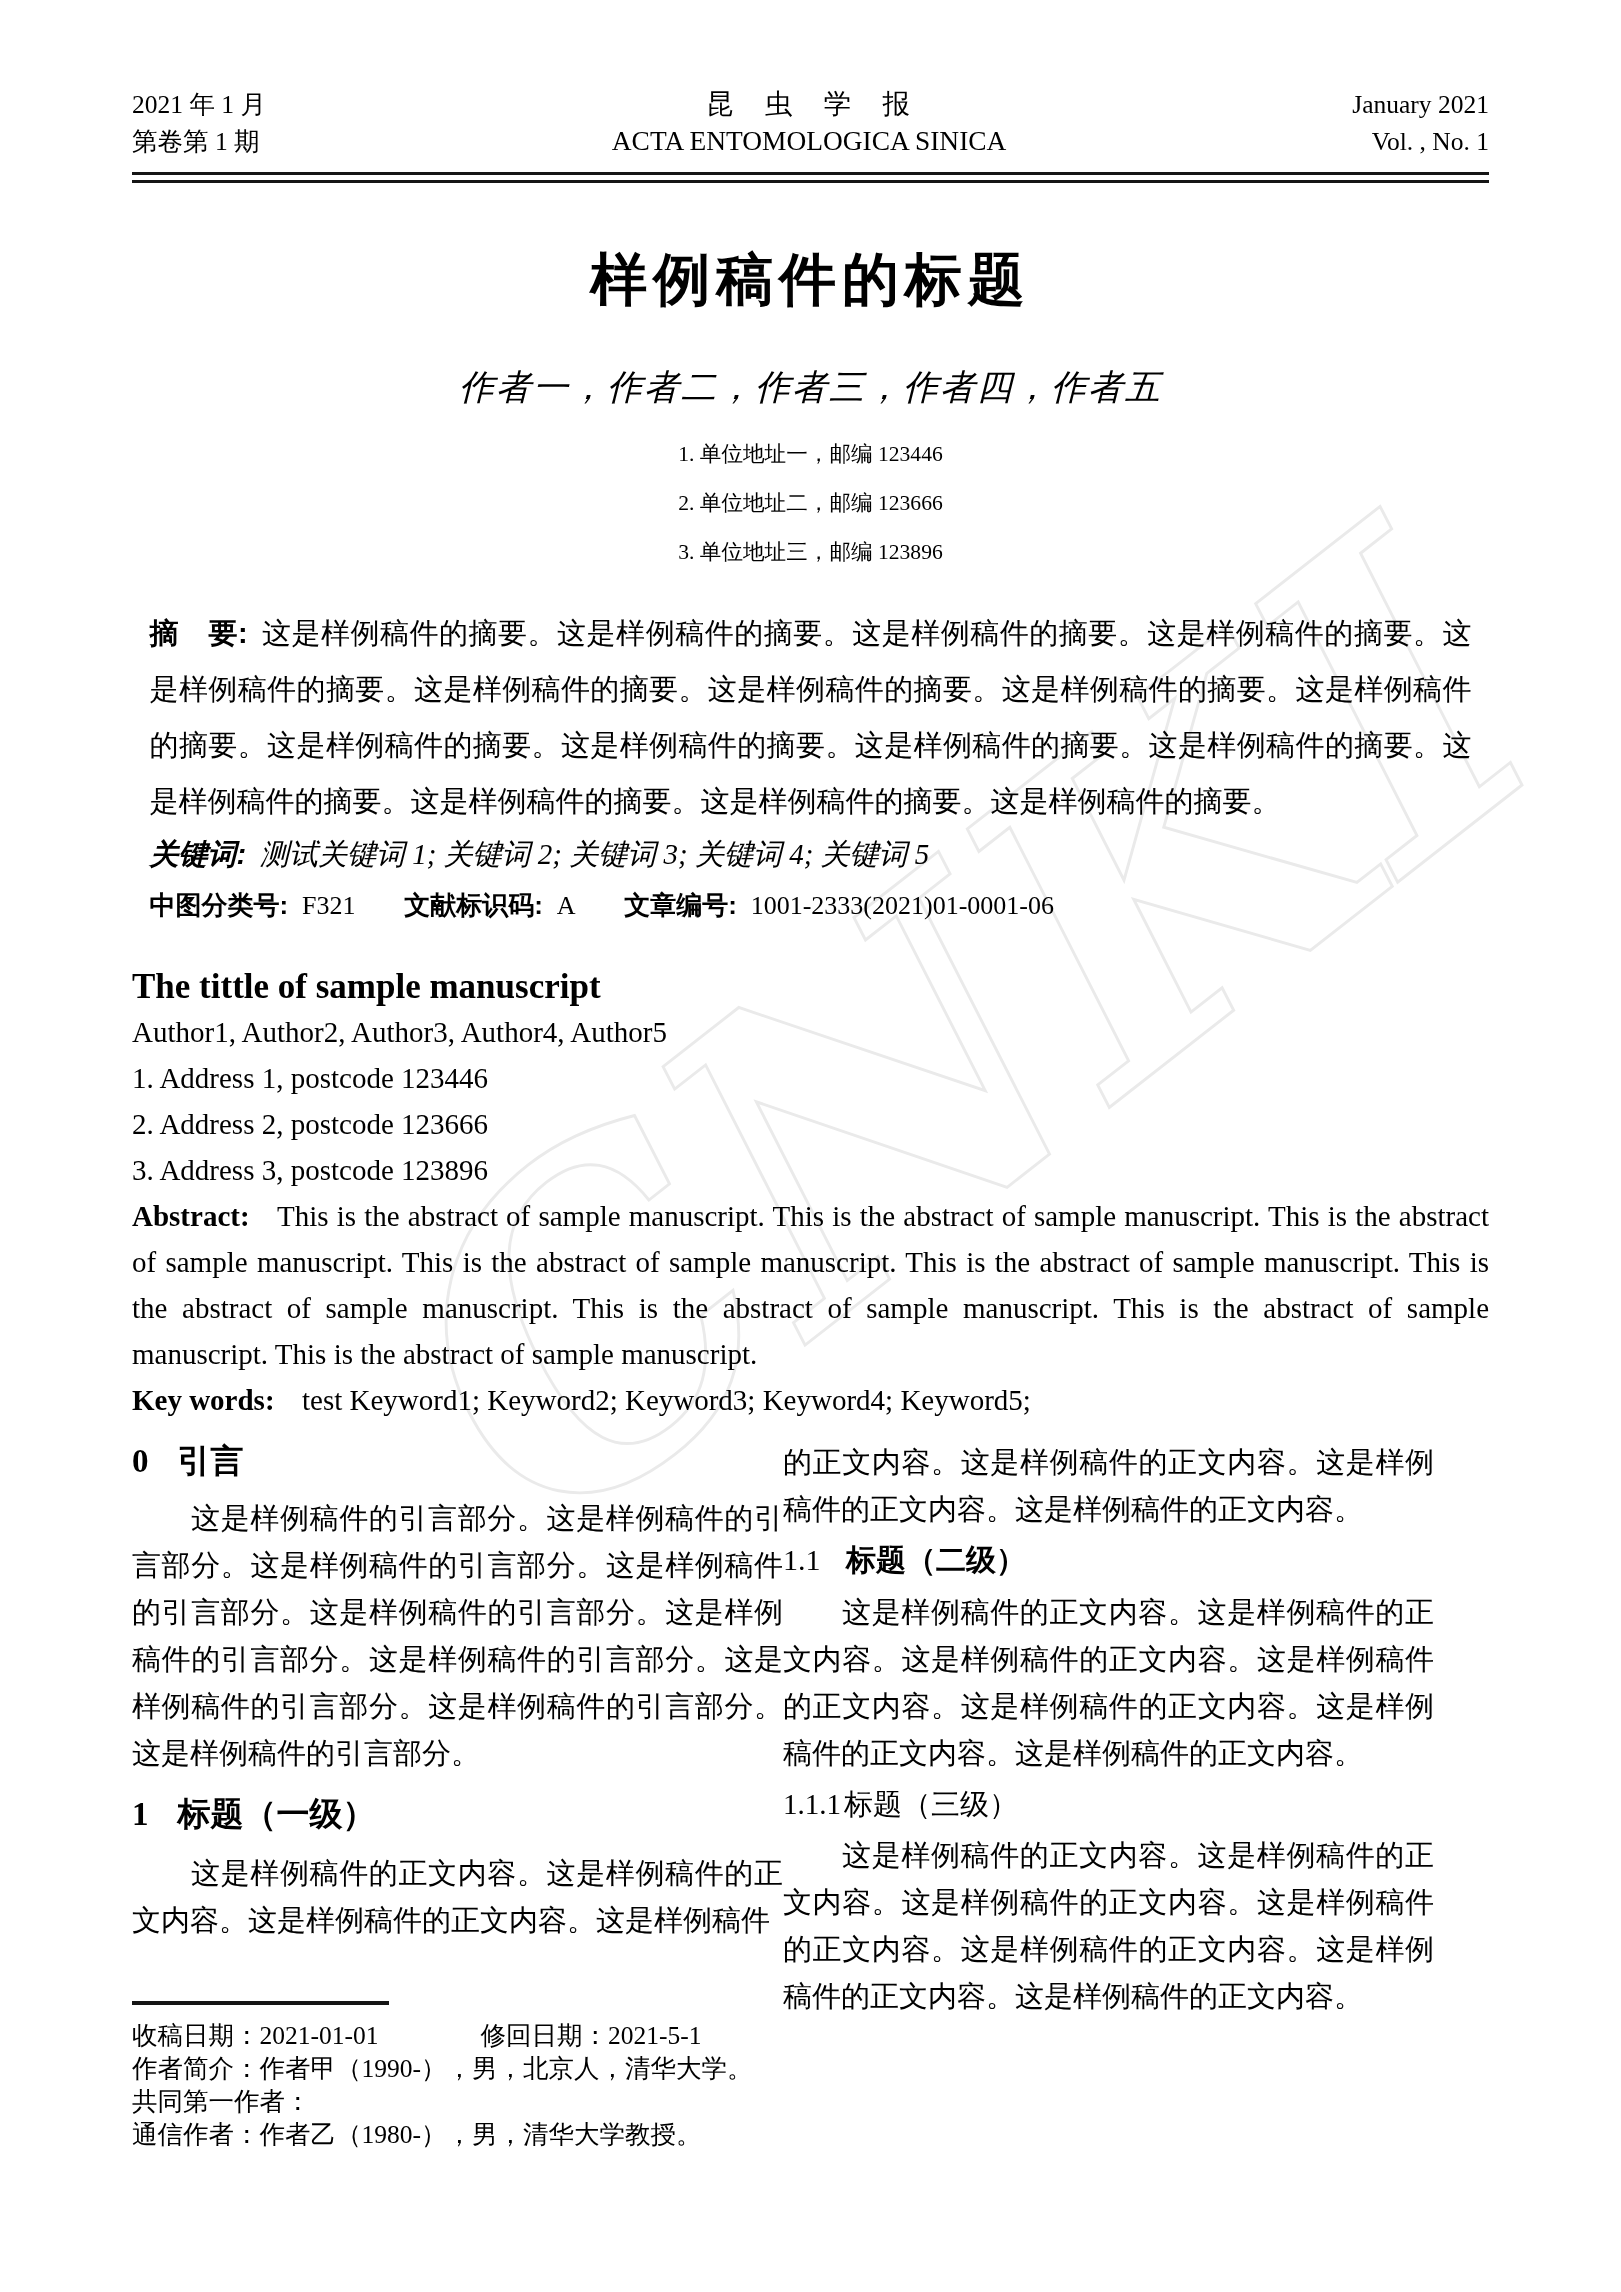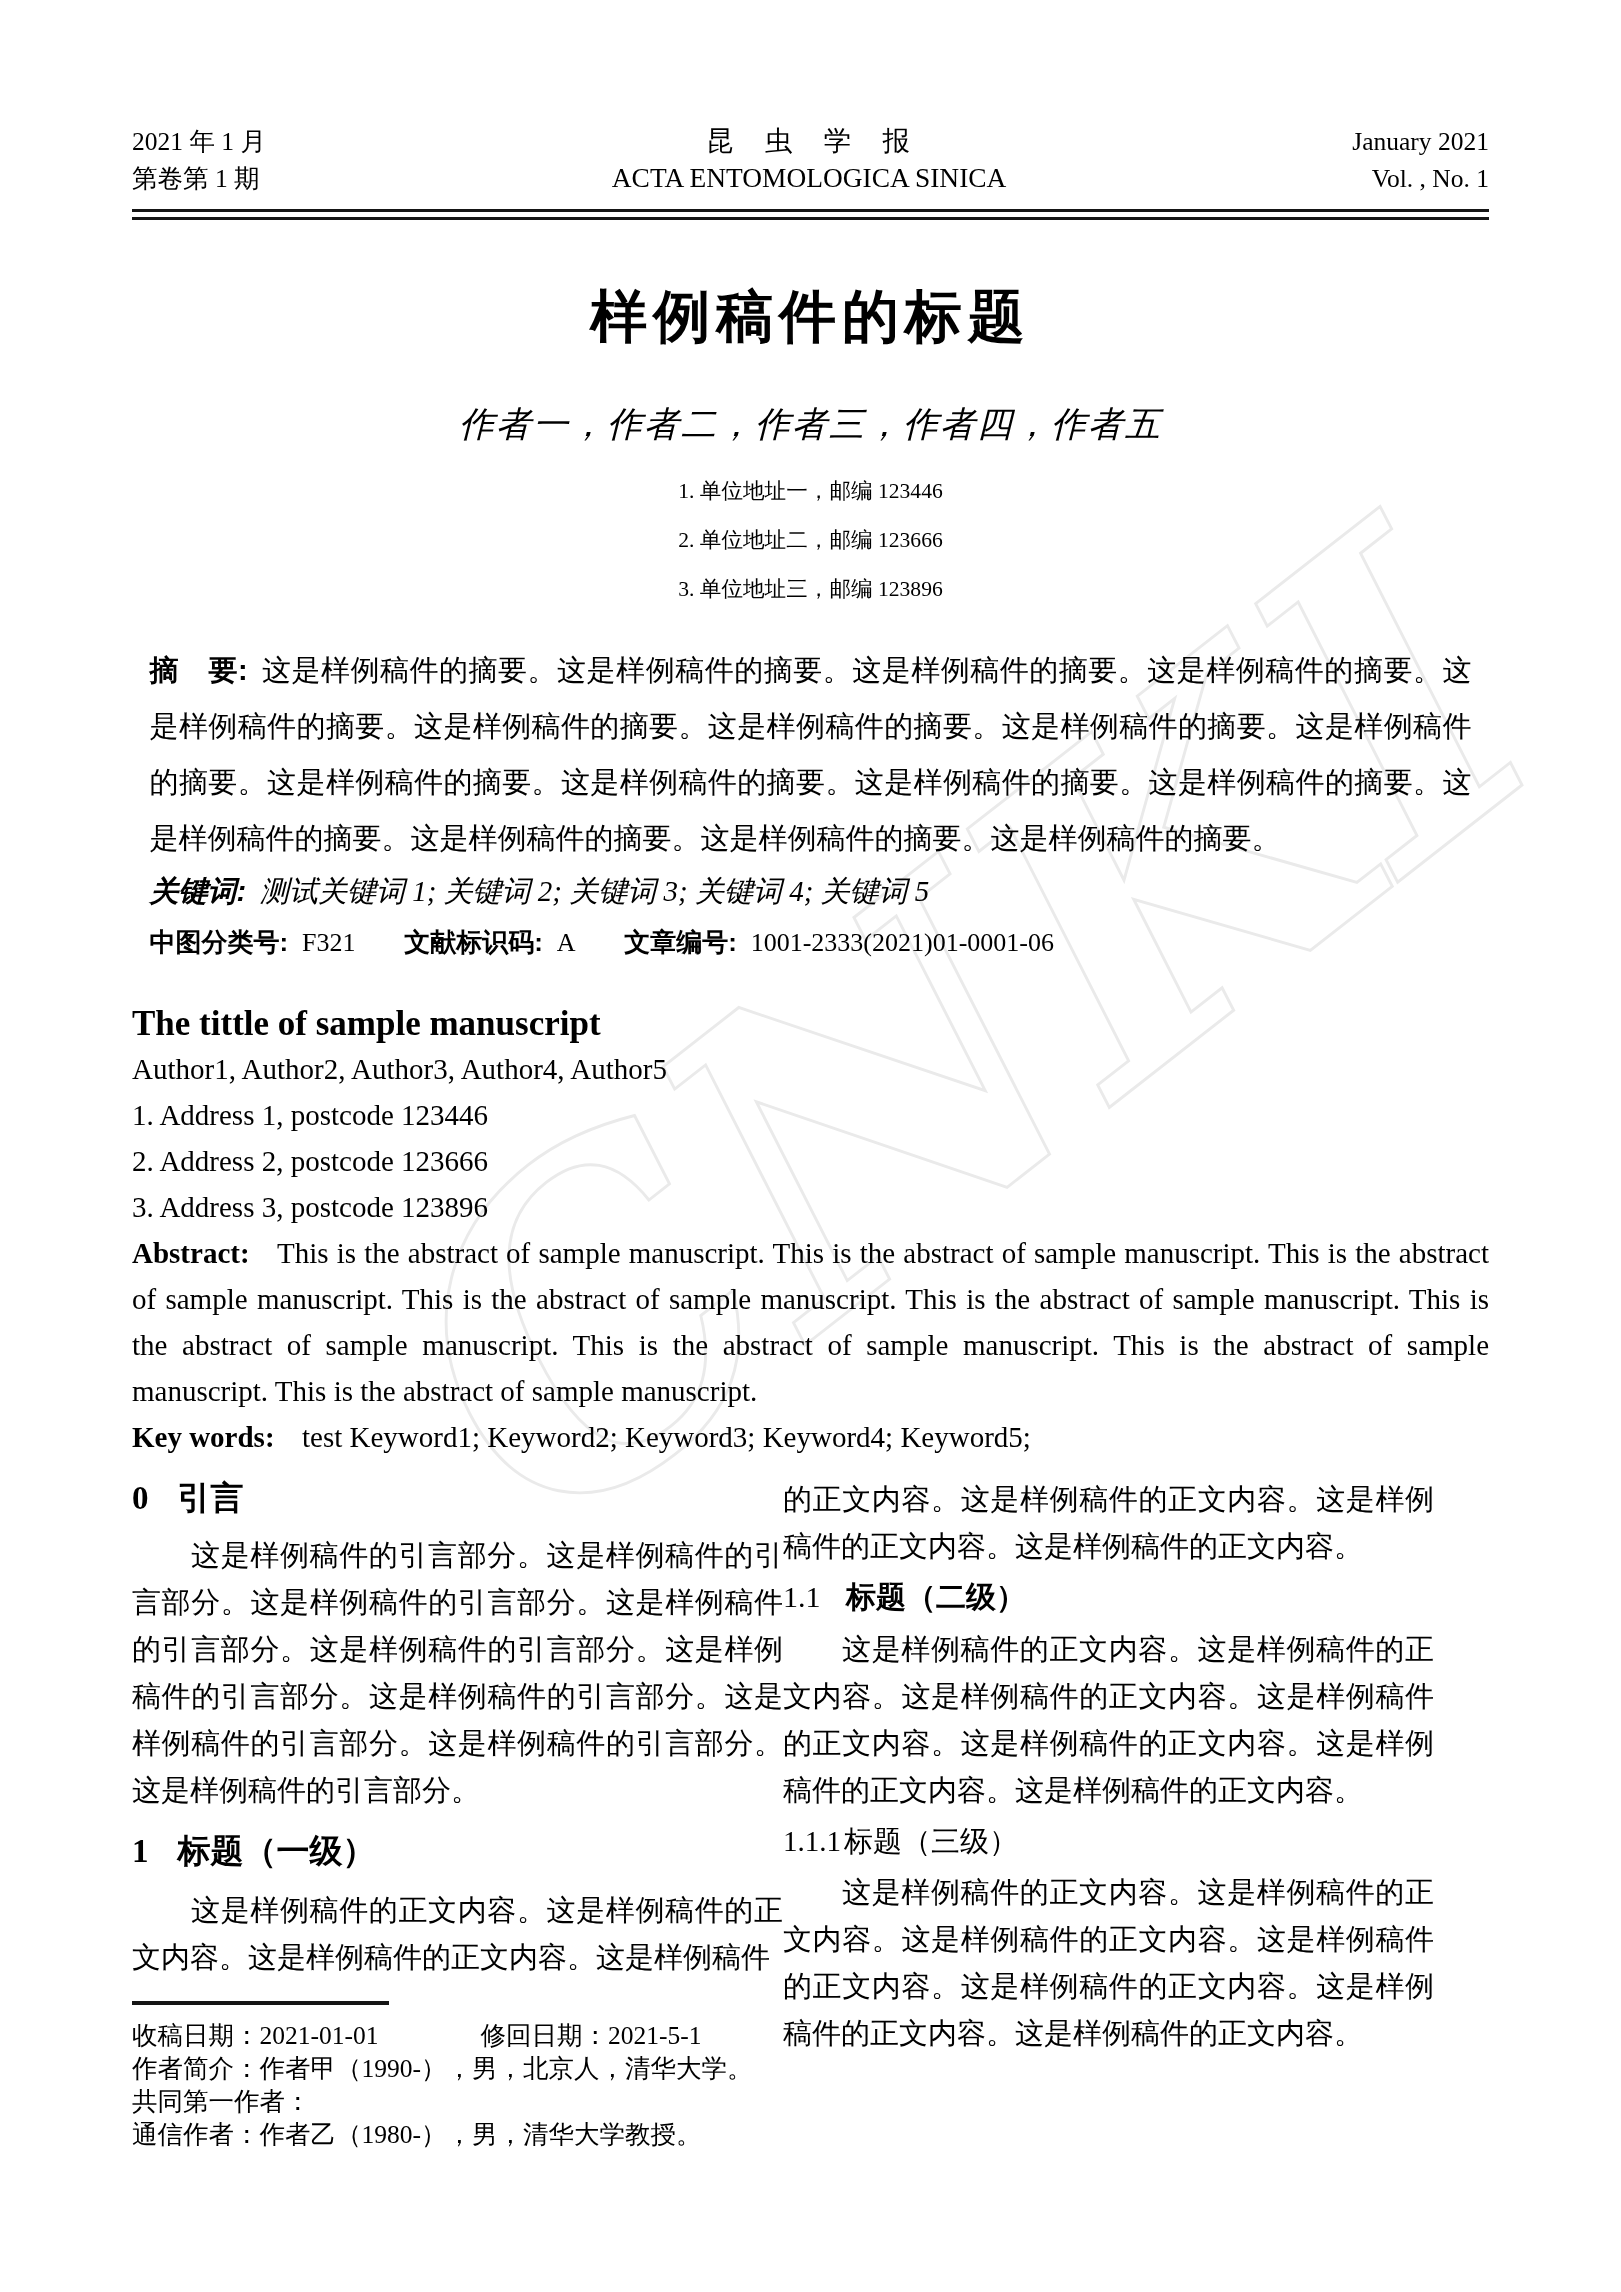--- a/index.html
+++ b/index.html
@@ -12,21 +12,21 @@
     font-family:"DejaVu Serif", serif;font-weight:bold;font-style:italic;
     font-size:421px;line-height:421px;color:transparent;
     -webkit-text-stroke:2.9px #eaeaea;
     transform:rotate(-38deg);transform-origin:center center;
     user-select:none;pointer-events:none;
   }
   .page{position:relative;z-index:1;padding:86px 132px 0 132px;}
   
   .header{display:flex;justify-content:space-between;align-items:flex-end;font-size:25.5px;line-height:37px;}
   .h-left{text-align:left;}
-  .h-center{text-align:center;margin-top:37px;}
+  .h-center{text-align:center;}
   .h-center .jcn{font-size:27.4px;letter-spacing:2px;}
   .h-center .jen{font-size:27.4px;}
   .h-right{text-align:right;}
   .double-rule{margin-top:11.8px;height:4.9px;border-top:3.9px solid #151515;border-bottom:3.9px solid #151515;}
   
   .title-cn{margin:57px 0 0 0;text-align:center;font-family:"Liberation Sans", sans-serif;
     font-weight:bold;font-size:57px;line-height:78px;letter-spacing:5.9px;}
   .authors-cn{margin-top:45px;text-align:center;font-size:35px;line-height:49px;font-style:italic;letter-spacing:2px;}
   .affils-cn{margin-top:29px;text-align:center;font-size:21.6px;}
   .affils-cn div{line-height:27.4px;margin-bottom:21.6px;}

